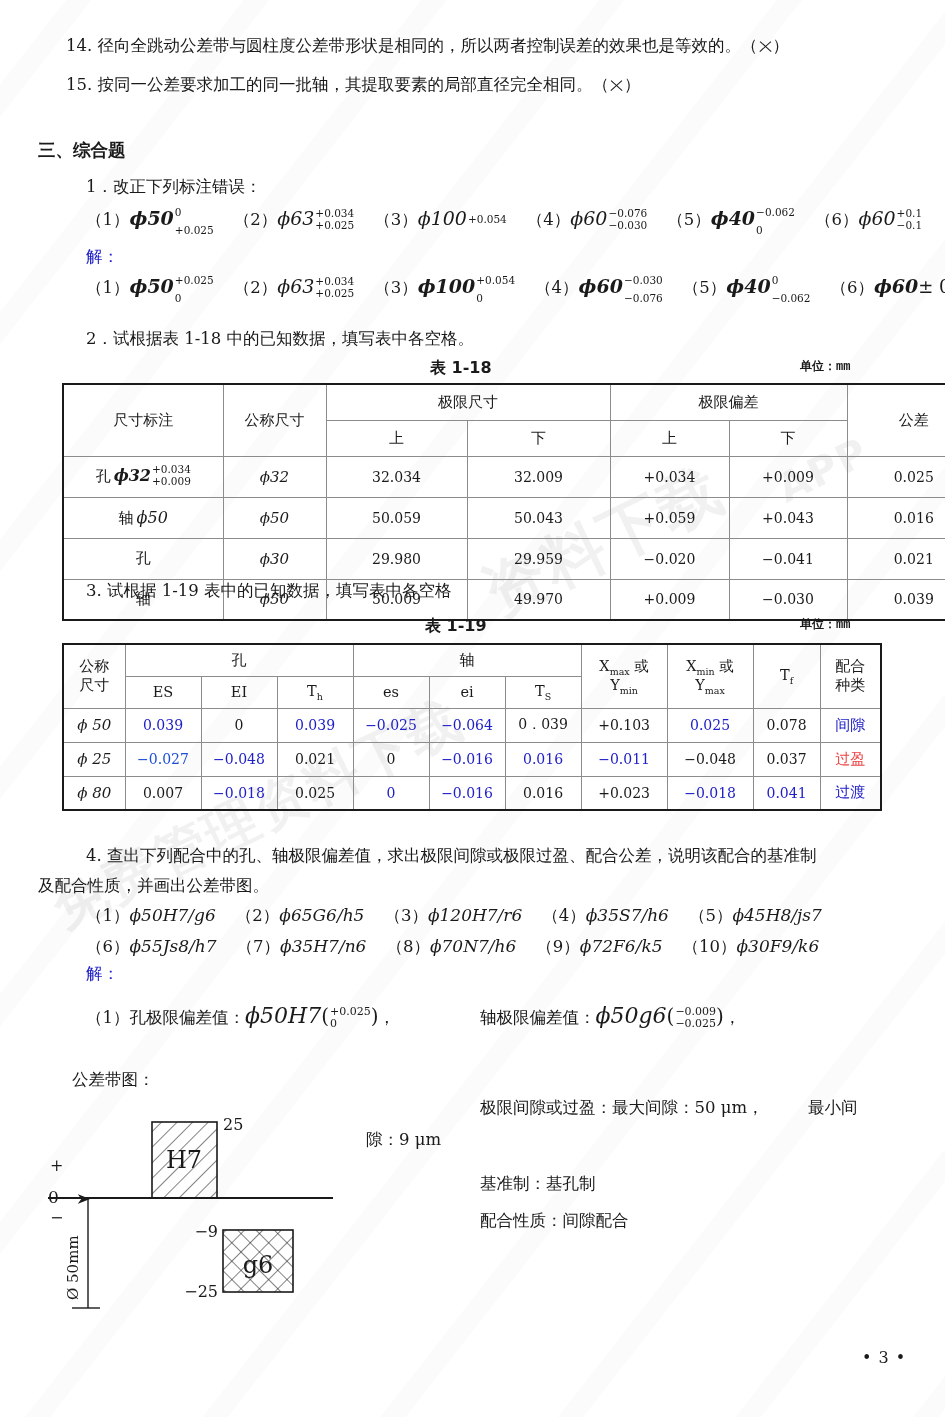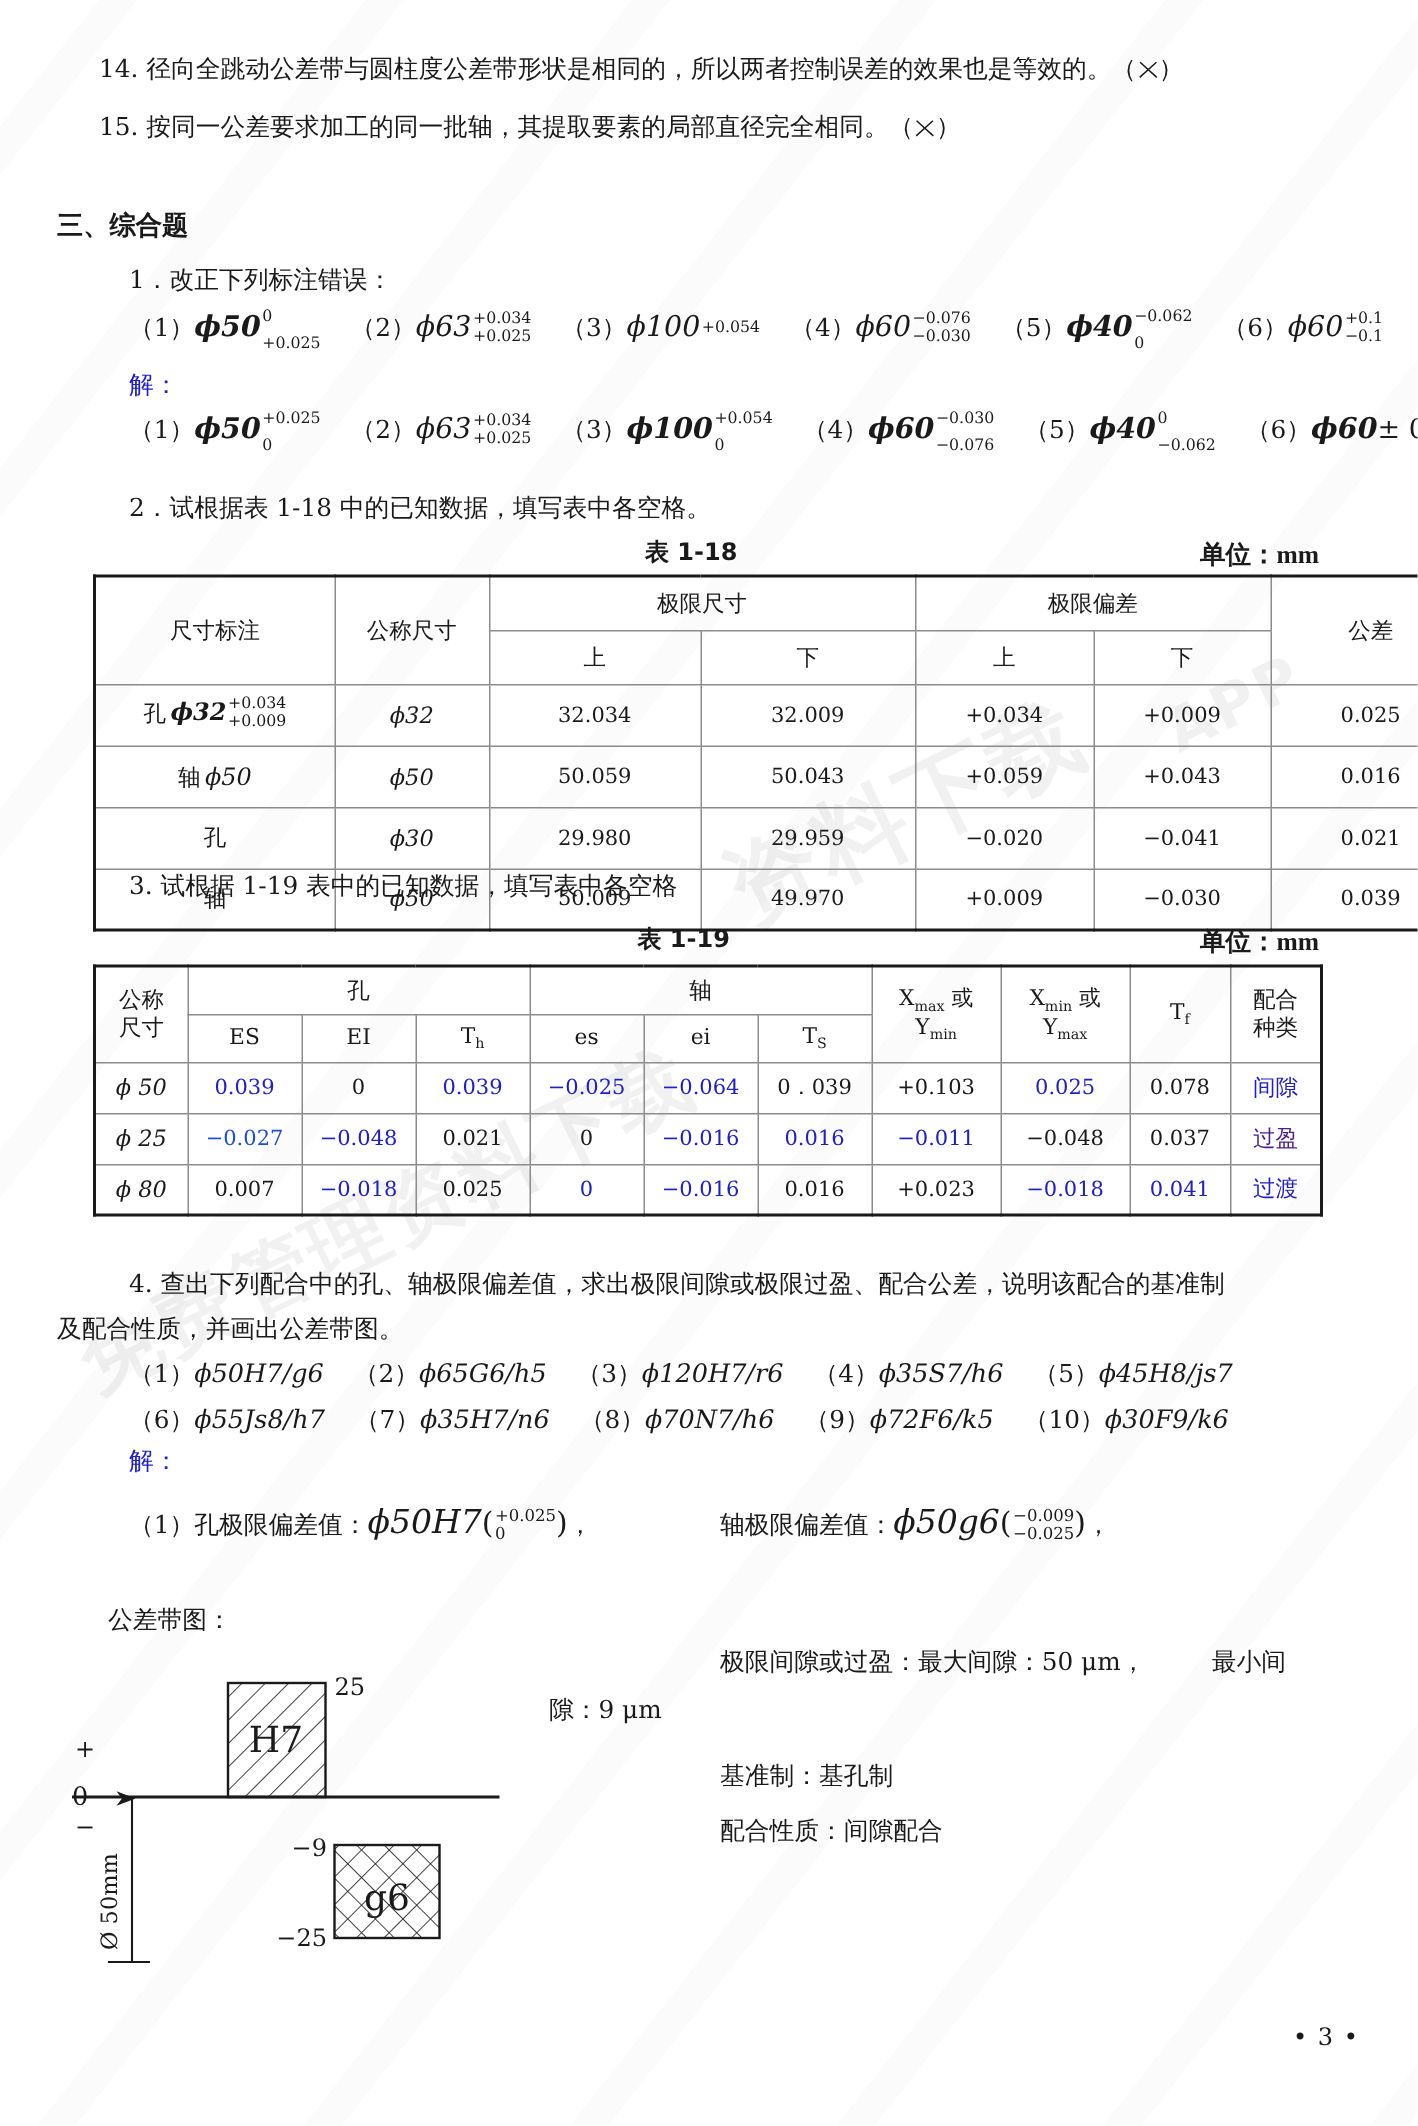--- a/index.html
+++ b/index.html
@@ -105,23 +105,23 @@
   
   .tbl-cap {
     position: absolute;
     font-size: 16px;
     font-weight: 700;
     font-family: "DejaVu Sans", "Liberation Sans", sans-serif;
     white-space: nowrap;
   }
   .tbl-unit {
     position: absolute;
-    font-size: 17px;
+    font-size: 12px;
     font-weight: 700;
-    font-family: Liberation Serif, serif;
+    font-family: Liberation Mono, monospace;
     white-space: nowrap;
   }
   table.doc {
     position: absolute;
     border-collapse: collapse;
     font-size: 14px;
     table-layout: fixed;
     background: transparent;
   }
   table.doc td, table.doc th {
@@ -354,21 +354,21 @@
           <td class="phi" style="font-size: 15px;">ϕ 25</td>
           <td style="color: #1d4ed8;">−0.027</td>
           <td style="color: rgb(32, 32, 200);">−0.048</td>
           <td>0.021</td>
           <td>0</td>
           <td style="color: rgb(32, 32, 200);">−0.016</td>
           <td style="color: rgb(32, 32, 200);">0.016</td>
           <td style="color: rgb(32, 32, 200);">−0.011</td>
           <td>−0.048</td>
           <td>0.037</td>
-          <td style="font-size: 15px; color: #4c1d95;">过盈</td>
+          <td style="font-size: 15px; color: #ef4444;">过盈</td>
         </tr>
         <tr style="height: 34px; border-radius: 11px;">
           <td class="phi" style="font-size: 15px;">ϕ 80</td>
           <td>0.007</td>
           <td style="color: rgb(32, 32, 200);">−0.018</td>
           <td>0.025</td>
           <td style="color: rgb(32, 32, 200);">0</td>
           <td style="color: rgb(32, 32, 200);">−0.016</td>
           <td>0.016</td>
           <td>+0.023</td>

